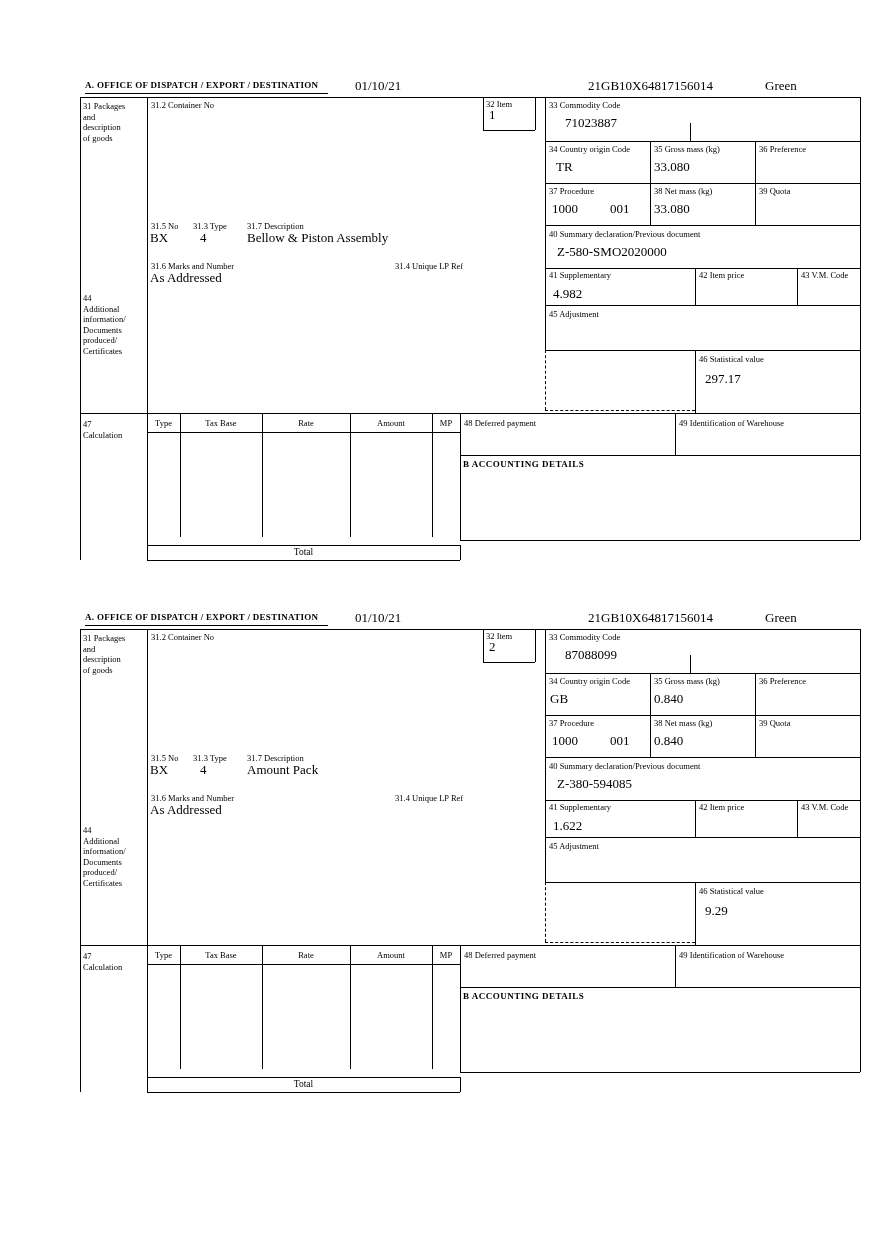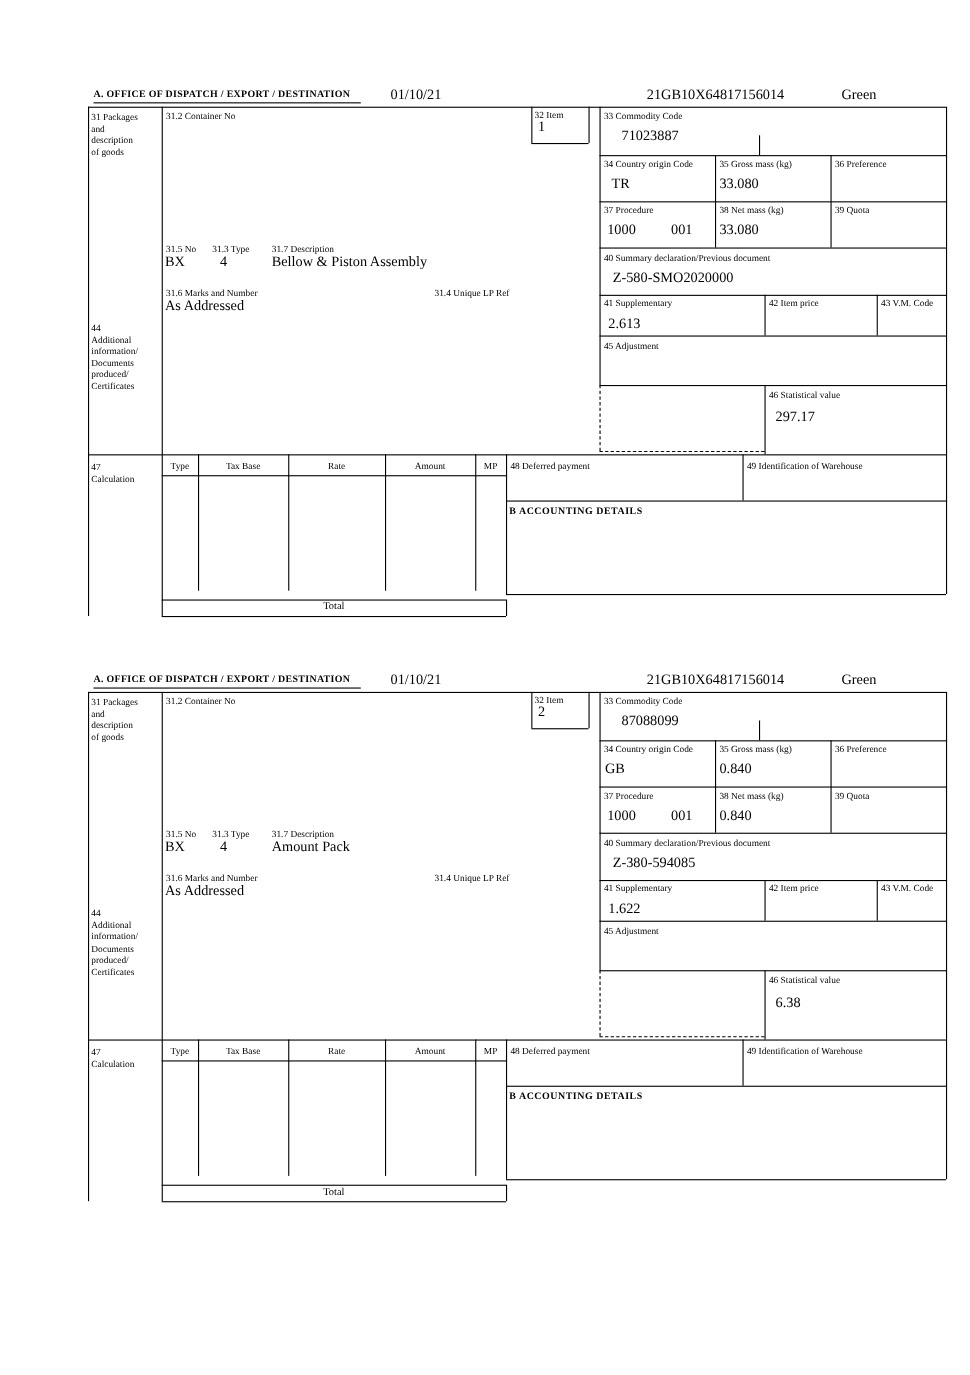--- a/index.html
+++ b/index.html
@@ -111,21 +111,21 @@
     <div class="val" style="left:247px;top:152px">Bellow &amp; Piston Assembly</div>
 
     <div class="lbl" style="left:549px;top:151px">40 Summary declaration/Previous document</div>
     <div class="val" style="left:557px;top:166px">Z-580-SMO2020000</div>
 
     <div class="lbl" style="left:151px;top:183px">31.6 Marks and Number</div>
     <div class="lbl" style="left:395px;top:183px">31.4 Unique LP Ref</div>
     <div class="val" style="left:150px;top:192px">As Addressed</div>
 
     <div class="lbl" style="left:549px;top:192px">41 Supplementary</div>
-    <div class="val" style="left:553px;top:208px">2.613</div>
+    <div class="val" style="left:553px;top:208px">4.982</div>
     <div class="lbl" style="left:699px;top:192px">42 Item price</div>
     <div class="lbl" style="left:801px;top:192px">43 V.M. Code</div>
 
     <div class="lbl" style="left:549px;top:231px">45 Adjustment</div>
     <div class="lbl" style="left:699px;top:276px">46 Statistical value</div>
     <div class="val" style="left:705px;top:293px">297.17</div>
 
     <div class="thead" style="left:147px;top:340px;width:33px">Type</div>
     <div class="thead" style="left:180px;top:340px;width:82px">Tax Base</div>
     <div class="thead" style="left:262px;top:340px;width:88px">Rate</div>
@@ -230,21 +230,21 @@
     <div class="lbl" style="left:395px;top:183px">31.4 Unique LP Ref</div>
     <div class="val" style="left:150px;top:192px">As Addressed</div>
 
     <div class="lbl" style="left:549px;top:192px">41 Supplementary</div>
     <div class="val" style="left:553px;top:208px">1.622</div>
     <div class="lbl" style="left:699px;top:192px">42 Item price</div>
     <div class="lbl" style="left:801px;top:192px">43 V.M. Code</div>
 
     <div class="lbl" style="left:549px;top:231px">45 Adjustment</div>
     <div class="lbl" style="left:699px;top:276px">46 Statistical value</div>
-    <div class="val" style="left:705px;top:293px">6.38</div>
+    <div class="val" style="left:705px;top:293px">9.29</div>
 
     <div class="thead" style="left:147px;top:340px;width:33px">Type</div>
     <div class="thead" style="left:180px;top:340px;width:82px">Tax Base</div>
     <div class="thead" style="left:262px;top:340px;width:88px">Rate</div>
     <div class="thead" style="left:350px;top:340px;width:82px">Amount</div>
     <div class="thead" style="left:432px;top:340px;width:28px">MP</div>
 
     <div class="lbl" style="left:464px;top:340px">48 Deferred payment</div>
     <div class="lbl" style="left:679px;top:340px">49 Identification of Warehouse</div>
     <div class="hdr-b" style="left:463px;top:381px">B ACCOUNTING DETAILS</div>

